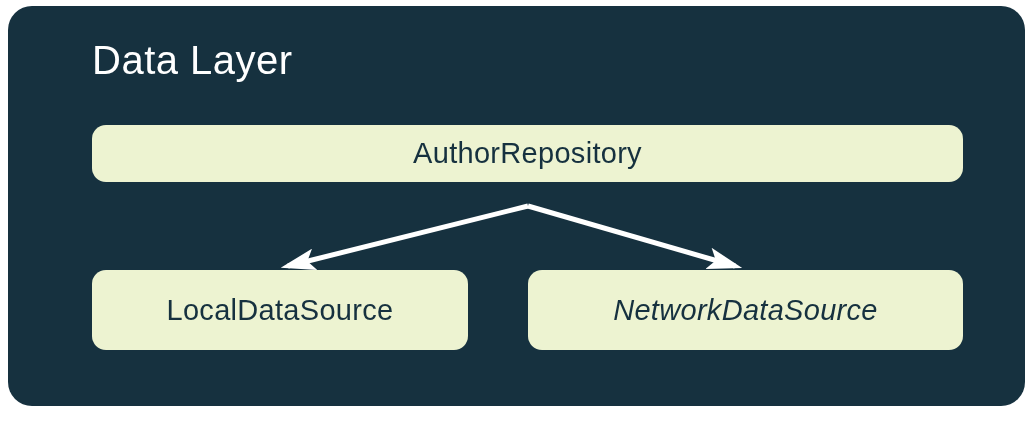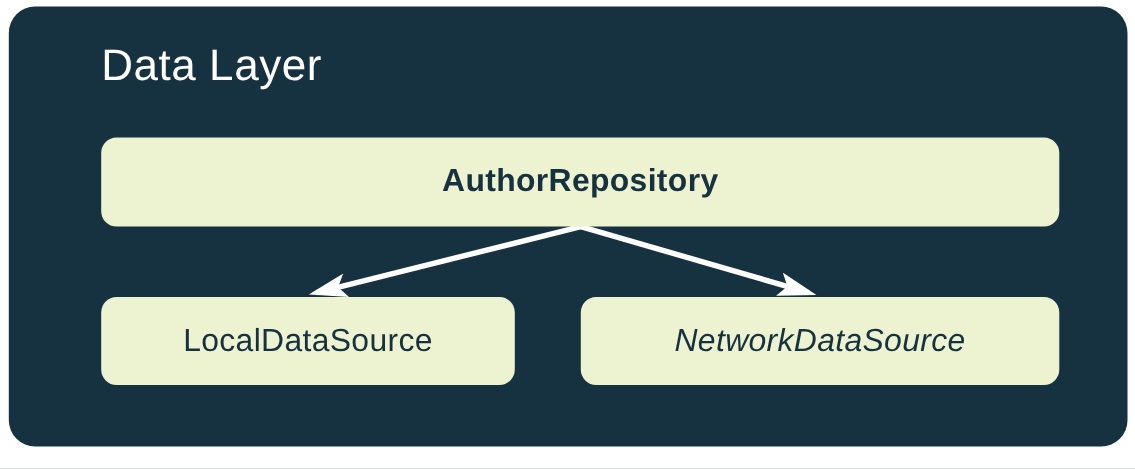--- a/index.html
+++ b/index.html
@@ -48,21 +48,21 @@
     background: var(--node-bg);
     border-radius: 14px;
     display: flex;
     align-items: center;
     justify-content: center;
     font-size: 29px;
     font-weight: 400;
     color: var(--node-text);
     letter-spacing: 0.3px;
   }
-  .node-repo    { left: 84px;  top: 119px; width: 871px; height: 81px; font-weight: bold; }
+  .node-repo    { left: 84px;  top: 119px; width: 871px; height: 57px; }
   .node-local   { left: 84px;  top: 264px; width: 376px; height: 80px; }
   .node-network { left: 520px; top: 264px; width: 435px; height: 80px; font-style: italic; }
   .edges-svg {
     position: absolute;
     left: 0;
     top: 0;
     width: 1017px;
     height: 400px;
     pointer-events: none;
   }

